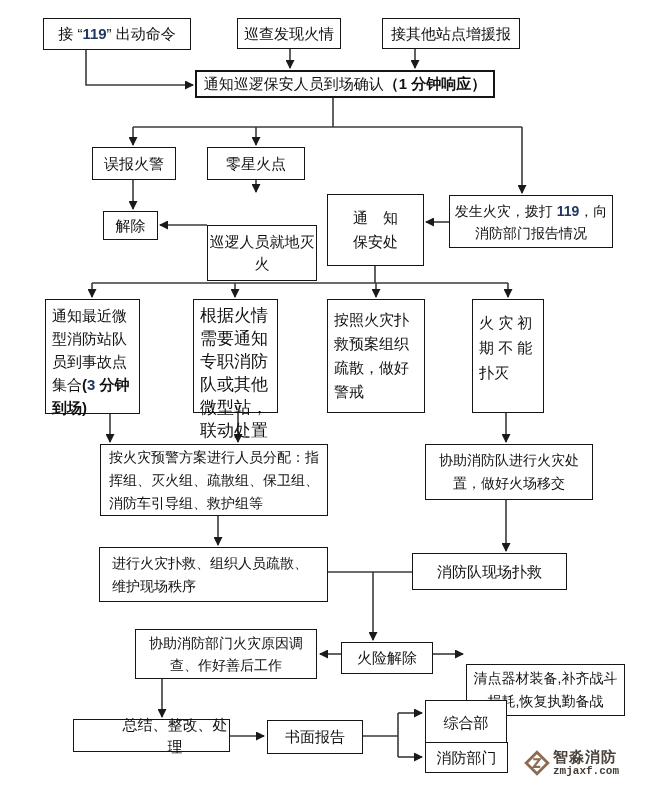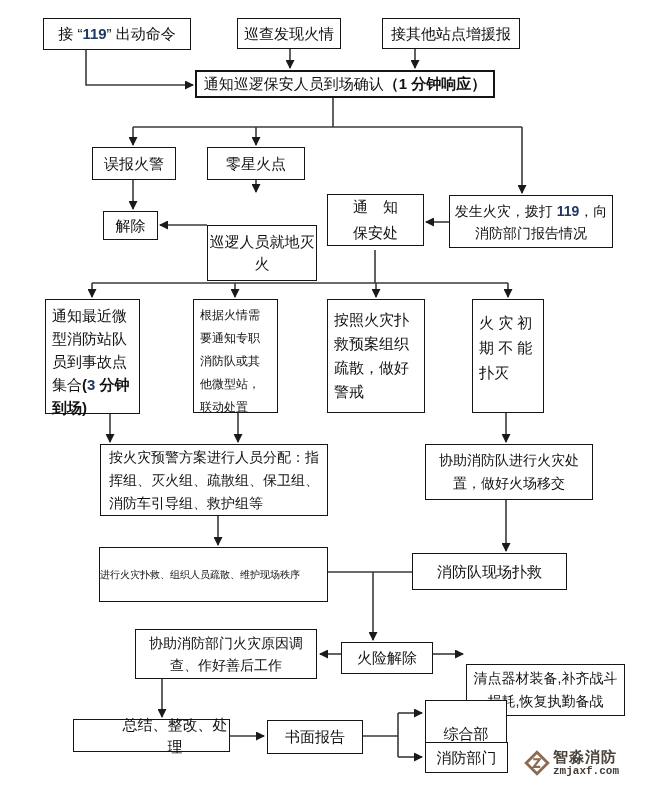--- a/index.html
+++ b/index.html
@@ -111,54 +111,54 @@
   </div>
 
   <div class="box" style="left:103px;top:211px;width:55px;height:29px;">
     <span>解除</span>
   </div>
 
   <div class="box" style="left:207px;top:194px;width:110px;height:56px;margin-top:31px;">
     <span>巡逻人员就地灭火</span>
   </div>
 
-  <div class="box" style="left:327px;top:194px;width:97px;height:52px;line-height:24px;justify-content:space-between;">
+  <div class="box" style="left:327px;top:194px;width:97px;height:72px;line-height:24px;">
     <span>通　知</span>
     <span>保安处</span>
   </div>
 
   <div class="box" style="left:449px;top:195px;width:164px;height:53px;font-size:14px;">
     <div><span>发生火灾，拨打 </span><span class="num">119</span><span>，向消防部门报告情况</span></div>
   </div>
 
   <div class="box ta-left" style="left:45px;top:299px;width:95px;height:115px;padding:4px 6px;line-height:23px;justify-content:flex-start;">
     <div><span>通知最近微型消防站队员到事故点集合</span><span class="bold">(</span><span class="num">3</span><span class="bold"> 分钟到场)</span></div>
   </div>
 
-  <div class="box ta-left" style="left:193px;top:299px;width:85px;height:114px;padding:4px 6px;font-size:12px;line-height:23px;justify-content:flex-start;">
+  <div class="box ta-left" style="left:193px;top:299px;width:85px;height:114px;padding:4px 6px;font-size:17px;line-height:23px;justify-content:flex-start;">
     <span>根据火情需要通知专职消防队或其他微型站，联动处置</span>
   </div>
 
   <div class="box ta-left top-align" style="left:327px;top:299px;width:98px;height:114px;padding:8px 6px;line-height:24px;">
     <span>按照火灾扑救预案组织疏散，做好警戒</span>
   </div>
 
   <div class="box ta-left top-align" style="left:472px;top:299px;width:72px;height:114px;padding:10px 6px;line-height:25px;">
     <span>火 灾 初 期 不 能 扑灭</span>
   </div>
 
   <div class="box ta-left" style="left:100px;top:444px;width:228px;height:72px;padding:2px 8px;font-size:14px;line-height:23px;">
     <span>按火灾预警方案进行人员分配：指挥组、灭火组、疏散组、保卫组、消防车引导组、救护组等</span>
   </div>
 
   <div class="box" style="left:425px;top:444px;width:168px;height:56px;font-size:14px;line-height:23px;">
     <span>协助消防队进行火灾处置，做好火场移交</span>
   </div>
 
-  <div class="box ta-left" style="left:99px;top:547px;width:229px;height:55px;padding:2px 0;font-size:10px;line-height:23px;">
+  <div class="box ta-left" style="left:99px;top:547px;width:229px;height:55px;padding:2px 12px;font-size:14px;line-height:23px;">
     <span>进行火灾扑救、组织人员疏散、维护现场秩序</span>
   </div>
 
   <div class="box" style="left:412px;top:553px;width:155px;height:37px;">
     <span>消防队现场扑救</span>
   </div>
 
   <div class="box" style="left:135px;top:629px;width:182px;height:50px;font-size:14px;line-height:22px;padding:0 10px;">
     <span>协助消防部门火灾原因调查、作好善后工作</span>
   </div>
@@ -172,21 +172,21 @@
   </div>
 
   <div class="box" style="left:73px;top:719px;width:157px;height:33px;padding-left:47px;">
     <span>总结、整改、处理</span>
   </div>
 
   <div class="box" style="left:267px;top:720px;width:96px;height:34px;">
     <span>书面报告</span>
   </div>
 
-  <div class="box" style="left:425px;top:700px;width:82px;height:46px;justify-content:flex-end;">
+  <div class="box" style="left:425px;top:700px;width:82px;height:46px;">
     <span>综合部</span>
   </div>
 
   <div class="box" style="left:425px;top:742px;width:83px;height:31px;">
     <span>消防部门</span>
   </div>
 
   <div class="wm">
     <svg width="26" height="28" viewBox="0 0 24 24">
       <path d="M12 2 L22 12 L12 22 L2 12 Z" fill="none" stroke="#8d6a52" stroke-width="2.6"></path>

